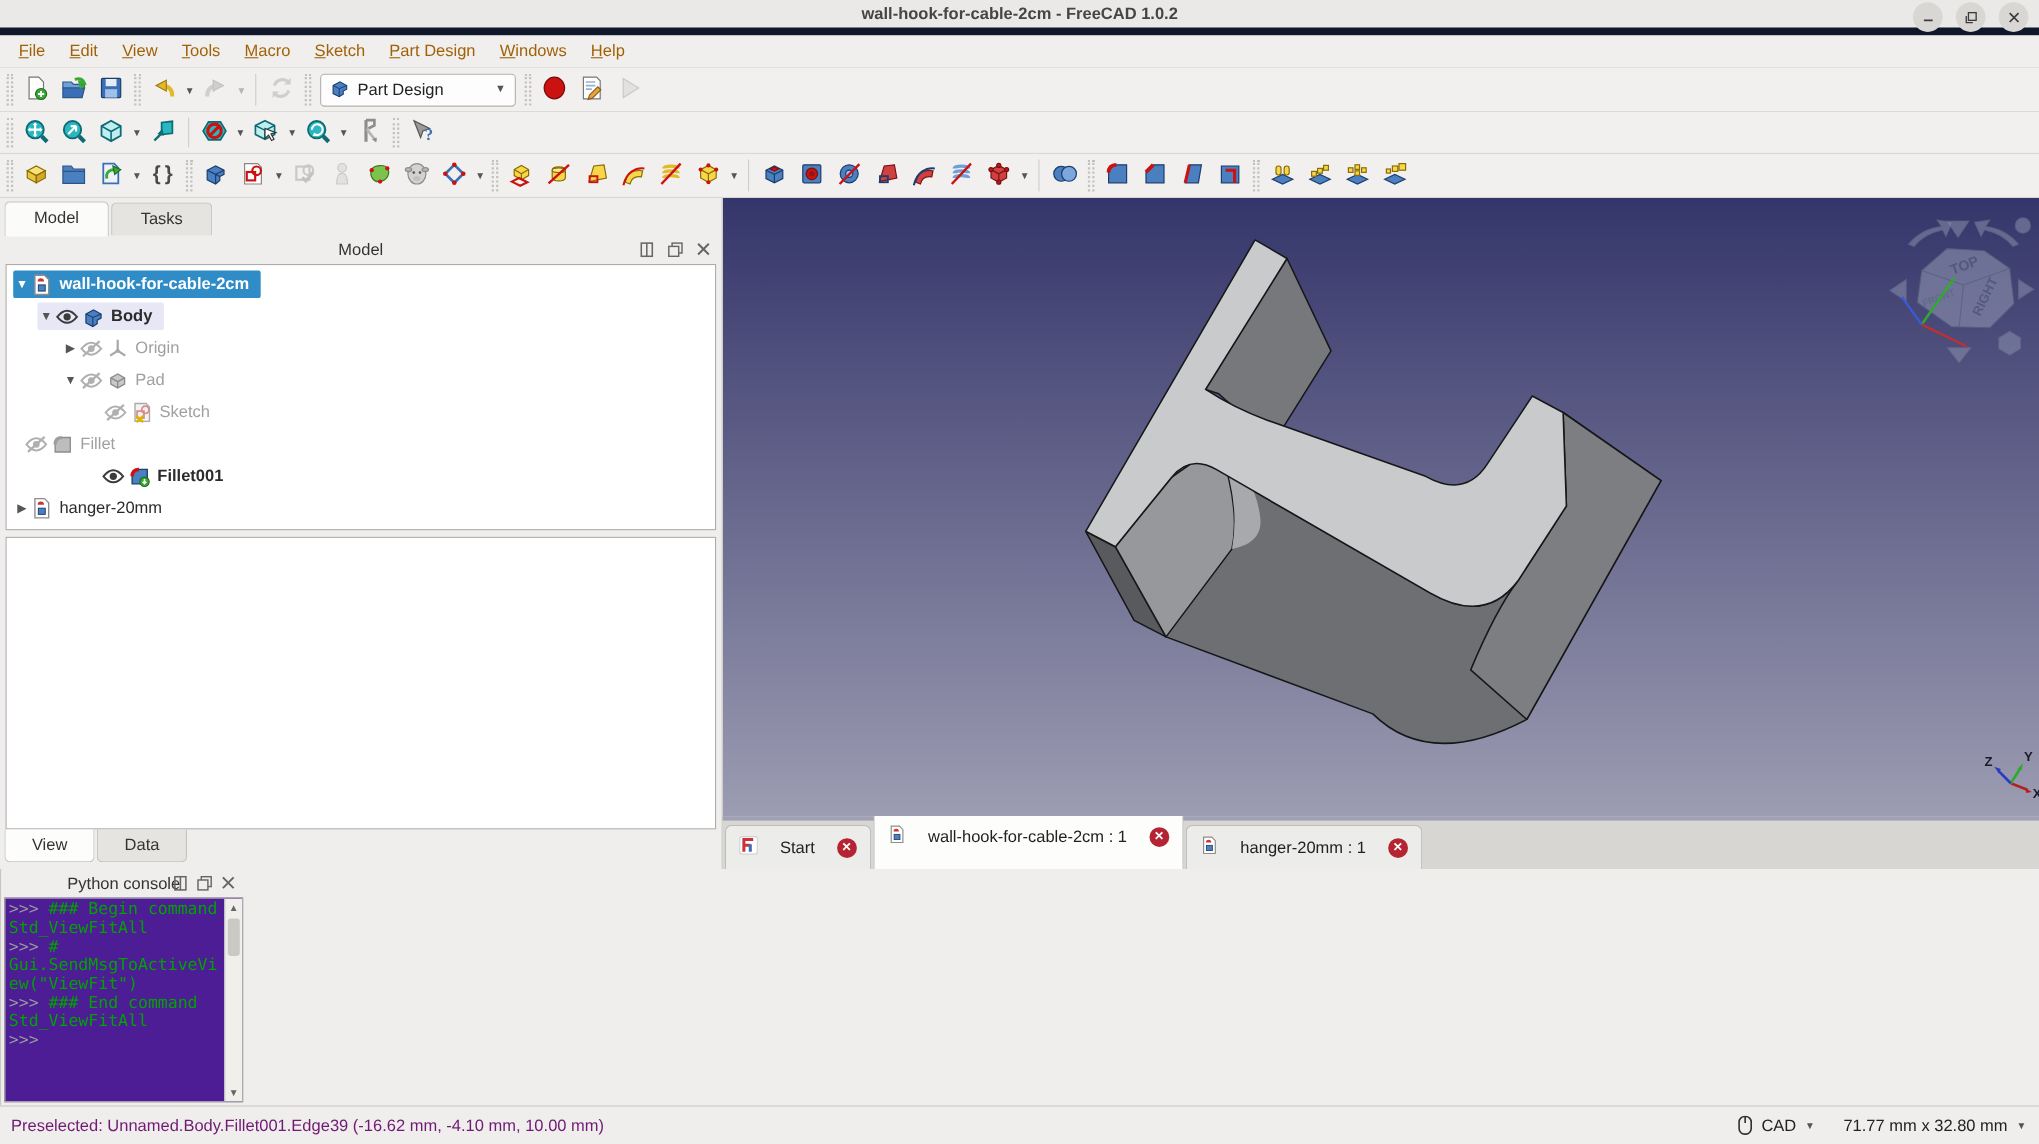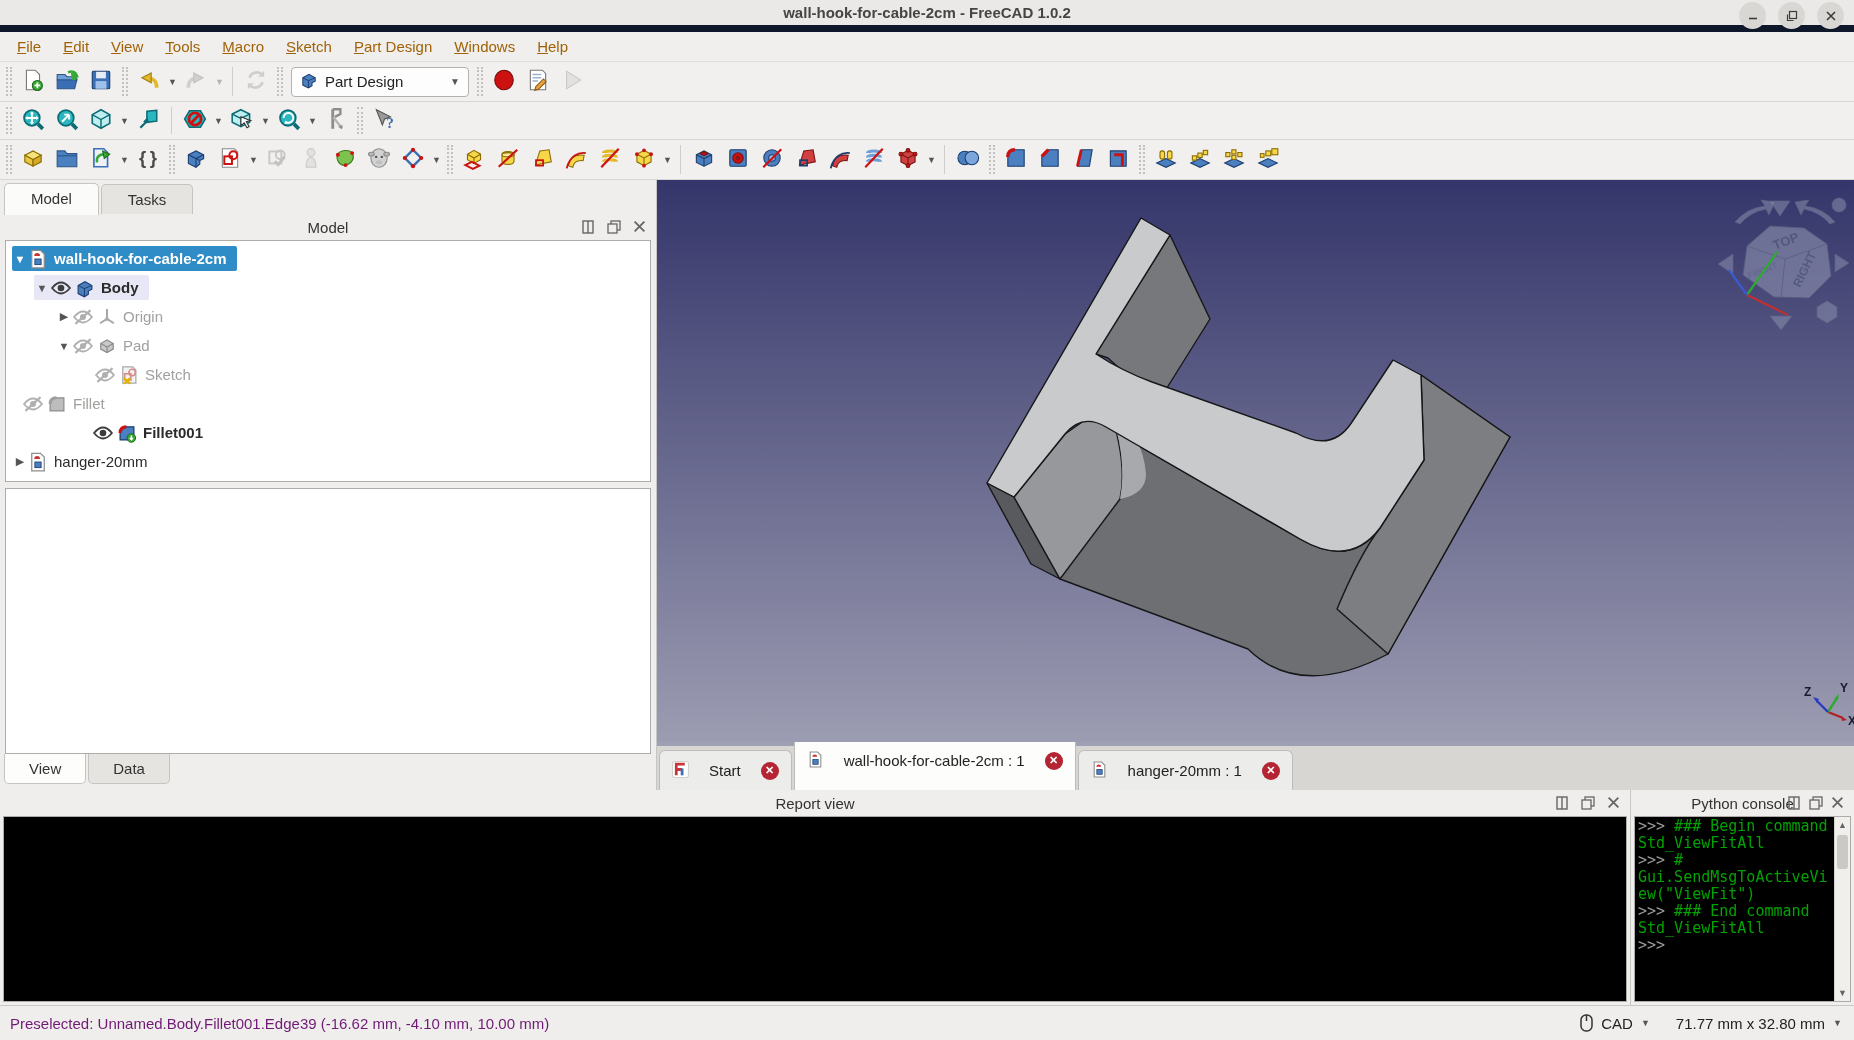--- a/index.html
+++ b/index.html
@@ -67,21 +67,21 @@
   .mtab.active { background:#fdfdfc; height:60px; }
   .mtab .mlabel { color:#222; }
   .closebtn { width:18px; height:18px; border-radius:50%; background:#b42433; color:#fff; font-size:11px; display:flex; align-items:center; justify-content:center; font-weight:bold; }
   .mtab svg { width:17px; height:17px; }
 
   
   .bottom { flex:0 0 215px; display:flex; height:215px; }
   .panelcol { display:flex; flex-direction:column; }
   .report { flex:1; }
   .python { width:224px; flex:0 0 224px; border-left:1px solid #c8c6c3; }
-  .pbody { flex:1; margin:0 3px 3px 3px; border:1px solid #aeacaa; background:#000000; position:relative; overflow:hidden;padding-left:24px; }
+  .pbody { flex:1; margin:0 3px 3px 3px; border:1px solid #aeacaa; background:#4c1d95; position:relative; overflow:hidden;padding-left:24px; }
   .console { position:absolute; inset:0 16px 0 0; padding:1px 2px 0 3px; font-family:"DejaVu Sans Mono", monospace; font-size:15px; line-height:17px; color:#00a300; overflow:hidden; overflow-wrap:break-word; word-break:break-word; }
   .console .prompt { color:#9a9a9a; }
   .vscroll { position:absolute; right:0; top:0; bottom:0; width:16px; background:#f0efec; border-left:1px solid #d5d3d0; }
   .vscroll .sarrow { position:absolute; left:0; width:100%; height:16px; color:#666; font-size:9px; text-align:center; line-height:16px;}
   .vscroll .thumb { position:absolute; left:2px; right:2px; top:18px; height:34px; background:#cbc9c6; border-radius:3px; }
 
   
   .statusbar { flex:1; display:flex; align-items:center; padding:0 10px; border-top:1px solid #c9c7c4; background:#efeeec; }
   .status-left { flex:1; color:#701a75; }
   .status-right { display:flex; align-items:center; gap:8px; color:#222; }
@@ -784,45 +784,20 @@
                 <rect x="5.5" y="8" width="5" height="4.5" fill="#4a7fc0" stroke="#1c3d6e" stroke-width=".7"></rect>
               </svg></span>
             <span class="mlabel">hanger-20mm : 1</span>
             <span class="closebtn">✕</span>
           </div>
         </div>
     </div>
   </div>
 
   <div class="bottom">
-    <div class="panelcol report">
-      <div class="panel-head">
-        <span>Report view</span>
-        <div class="ph-btns">
-          <div class="ph-btn">
-              <svg width="14" height="14" viewBox="0 0 14 14">
-                <rect x="2" y="1" width="10" height="12" fill="none" stroke="#666" stroke-width="1.4"></rect>
-                <path d="M7 1v12" stroke="#666" stroke-width="1.4"></path>
-              </svg>
-            </div>
-          <div class="ph-btn">
-              <svg width="14" height="14" viewBox="0 0 14 14">
-                <rect x="4" y="1" width="9" height="9" fill="none" stroke="#666" stroke-width="1.3"></rect>
-                <rect x="1" y="4" width="9" height="9" fill="#efeeec" stroke="#666" stroke-width="1.3"></rect>
-              </svg>
-            </div>
-          <div class="ph-btn">
-              <svg width="13" height="13" viewBox="0 0 12 12">
-                <path d="M1.5 1.5l9 9M10.5 1.5l-9 9" stroke="#666" stroke-width="1.7"></path>
-              </svg>
-            </div>
-        </div>
-      </div>
-      <div class="pbody"></div>
-    </div>
     <div class="panelcol python">
       <div class="panel-head">
         <span>Python console</span>
         <div class="ph-btns" style="gap:5px;">
           <div class="ph-btn">
               <svg width="14" height="14" viewBox="0 0 14 14">
                 <rect x="2" y="1" width="10" height="12" fill="none" stroke="#666" stroke-width="1.4"></rect>
                 <path d="M7 1v12" stroke="#666" stroke-width="1.4"></path>
               </svg>
             </div>

